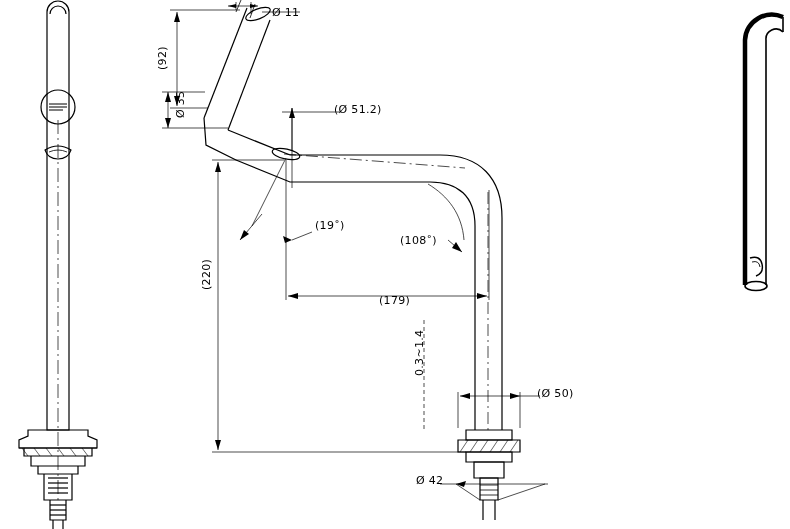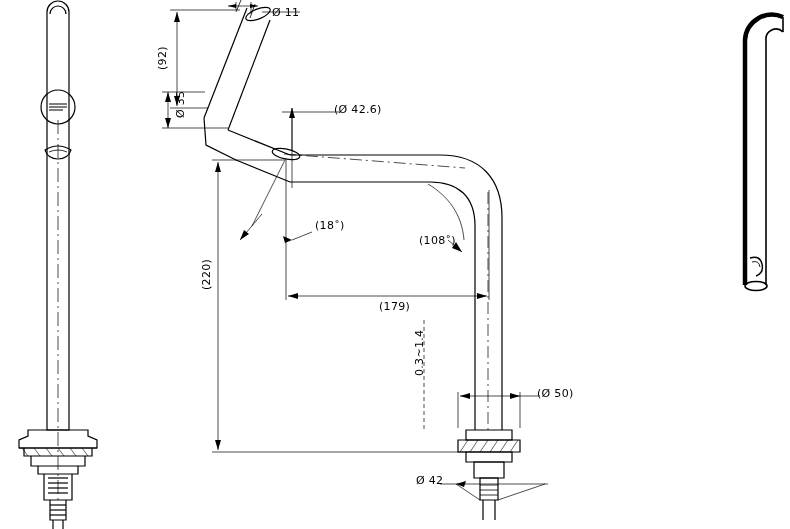--- a/index.html
+++ b/index.html
@@ -215,29 +215,29 @@
       <path d="M752,262 q7,-2 8,5" stroke-width="0.9"></path>
     </g>
   </svg>
 
   <div class="dimtext" style="left:272px; top:6px;">Ø 11</div>
 
   <div class="dimtext vtext" style="left:156px; top:42px; transform: rotate(-90deg) translate(-28px, 0);">(92)</div>
 
   <div class="dimtext vtext" style="left:174px; top:80px; transform: rotate(-90deg) translate(-38px, 0);">Ø 35</div>
 
-  <div class="dimtext" style="left:334px; top:103px;">(Ø 42.6)</div>
-
-  <div class="dimtext" style="left:315px; top:219px;">(18˚)</div>
-
-  <div class="dimtext" style="left:419px; top:234px;">(108˚)</div>
+  <div class="dimtext" style="left:334px; top:103px;">(Ø 51.2)</div>
+
+  <div class="dimtext" style="left:315px; top:219px;">(19˚)</div>
+
+  <div class="dimtext" style="left:400px; top:234px;">(108˚)</div>
 
   <div class="dimtext vtext" style="left:200px; top:268px; transform: rotate(-90deg) translate(-22px, 0);">(220)</div>
 
-  <div class="dimtext" style="left:379px; top:300px;">(179)</div>
+  <div class="dimtext" style="left:379px; top:294px;">(179)</div>
 
   <div class="dimtext vtext" style="left:413px; top:334px; transform: rotate(-90deg) translate(-42px, 0);">0.3~1.4</div>
 
   <div class="dimtext" style="left:537px; top:387px;text-align:center;">(Ø 50)</div>
 
   <div class="dimtext" style="left:416px; top:474px;">Ø 42</div>
 
 </div>
 
 </body></html>

